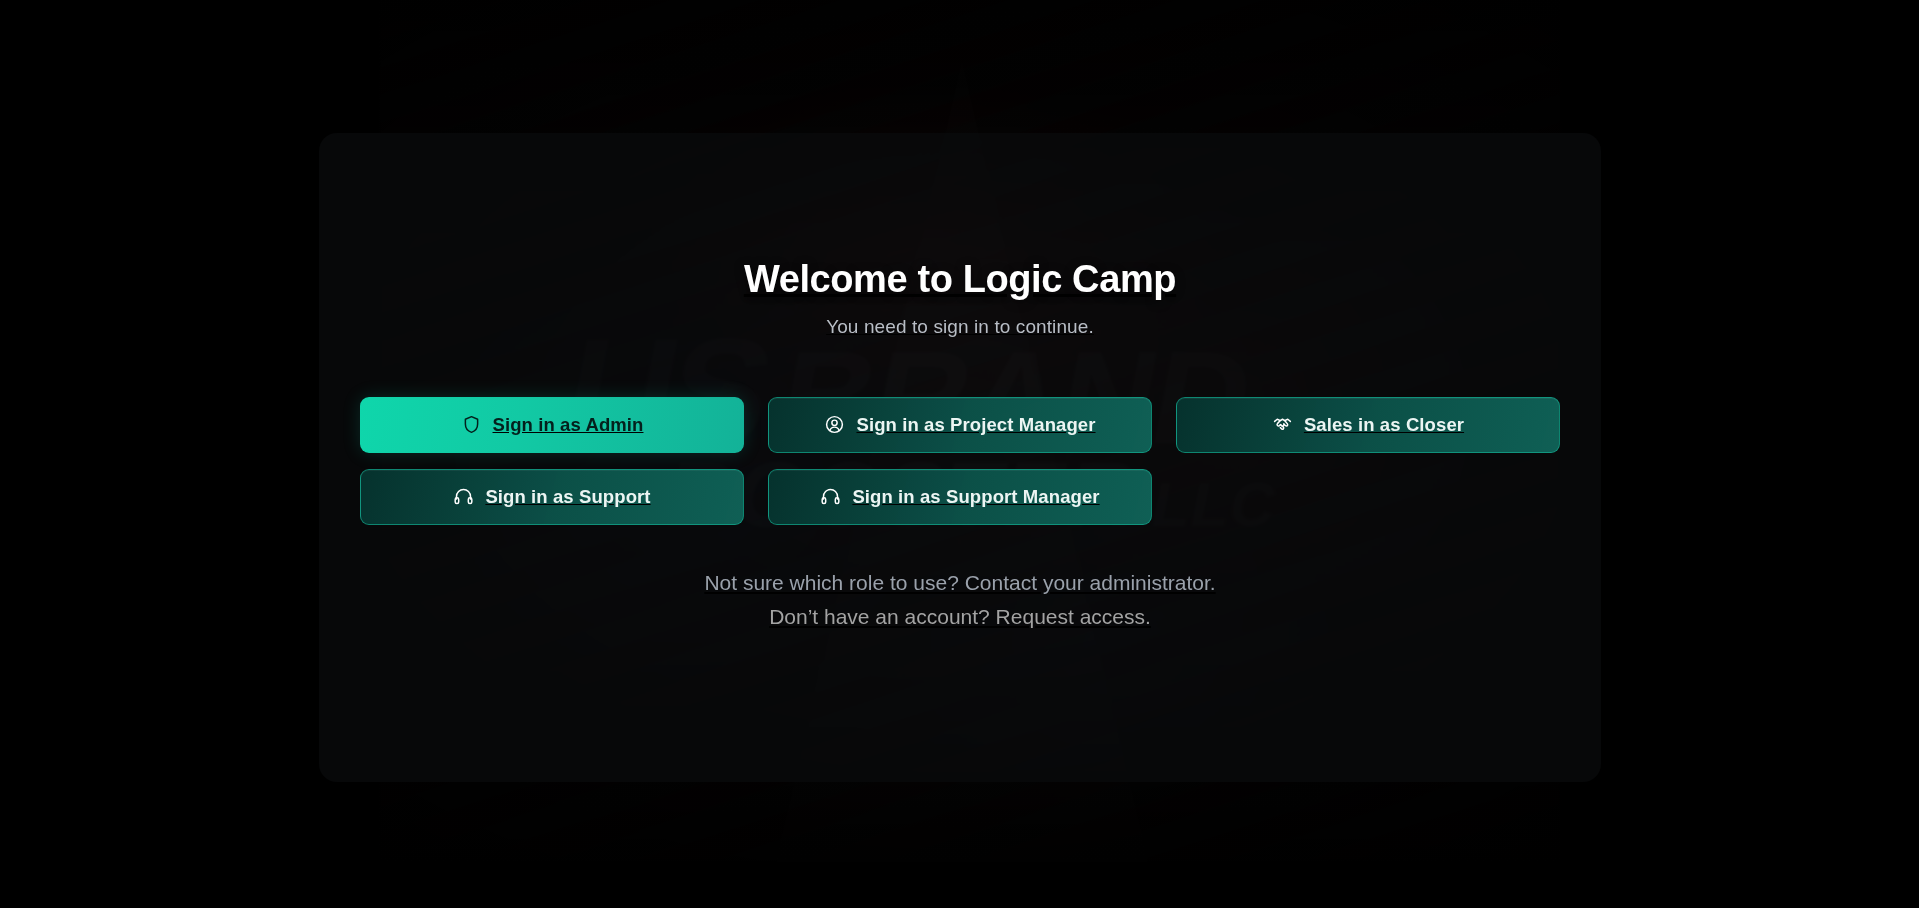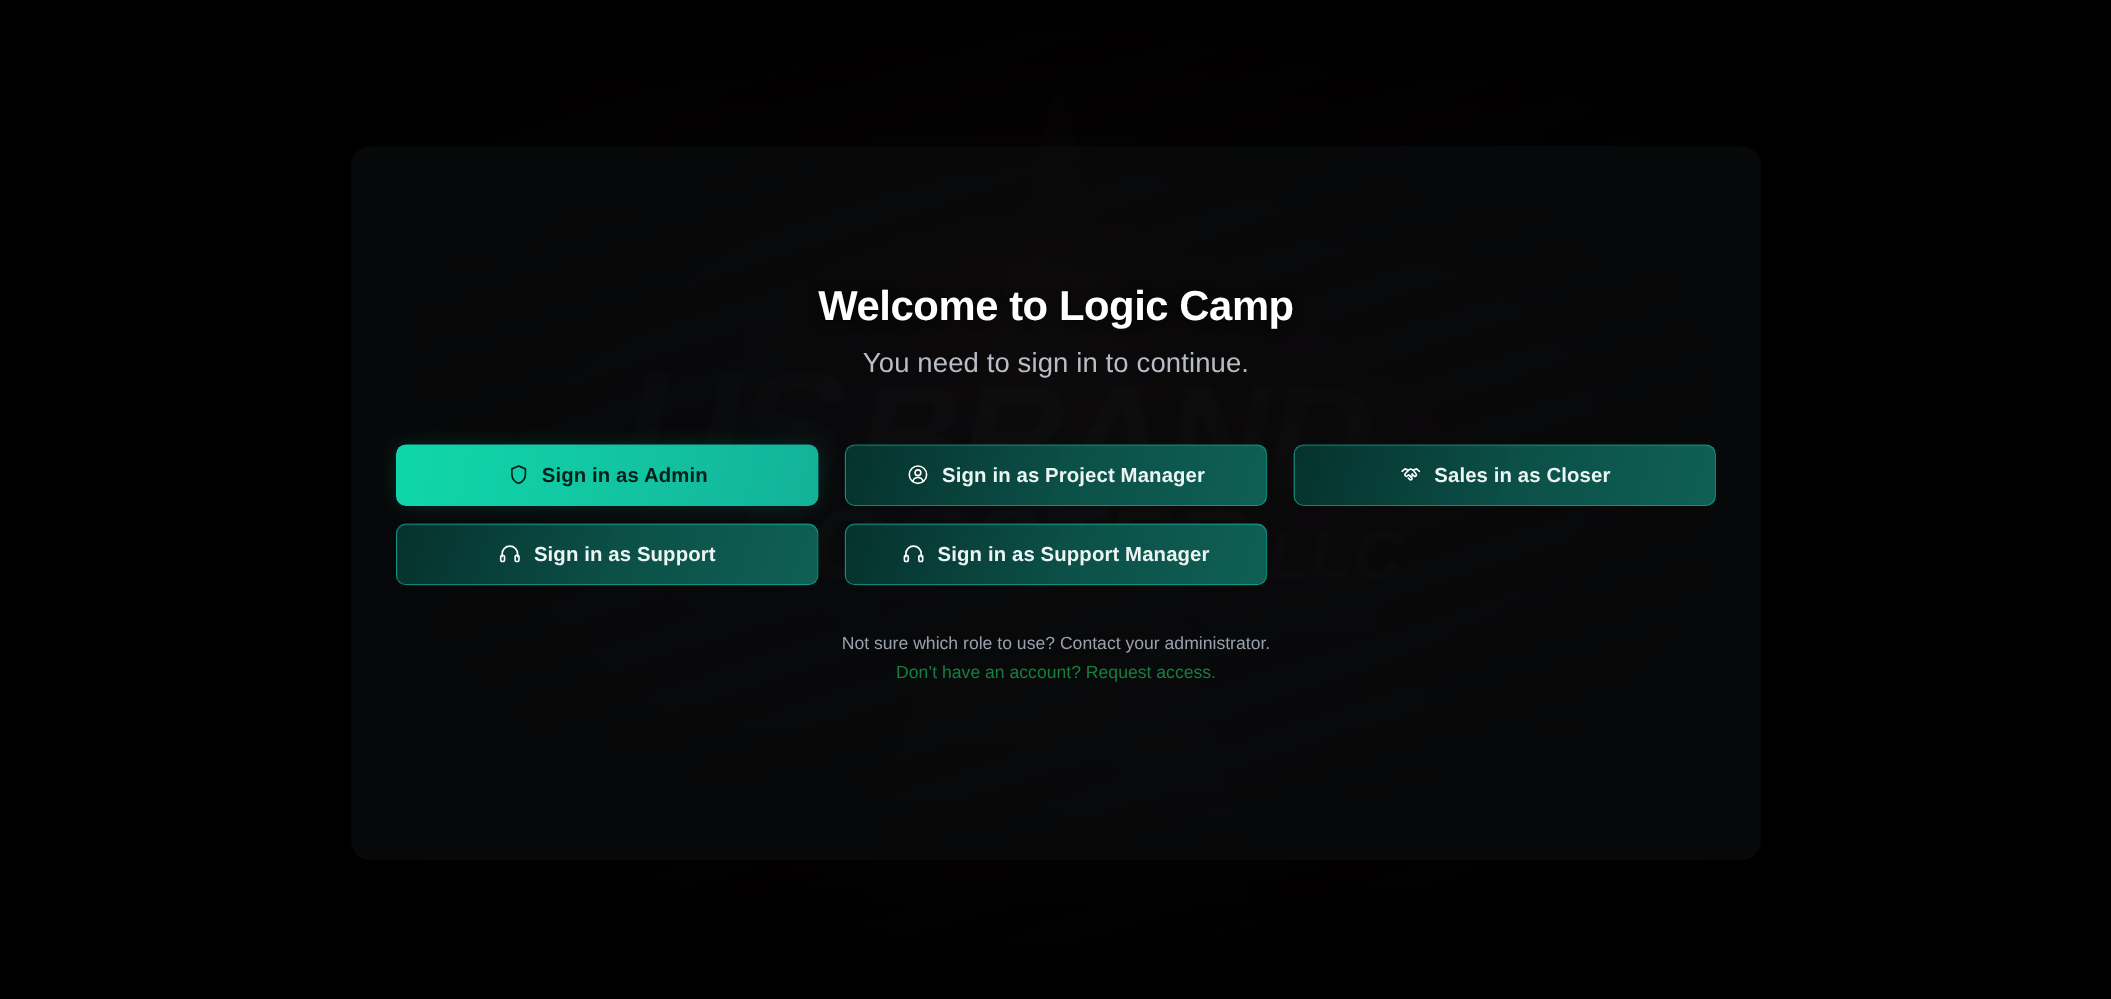--- a/index.html
+++ b/index.html
@@ -84,20 +84,21 @@
   .card {
     position: absolute;
     left: 319px;
     top: 133px;
     width: 1282px;
     height: 649px;
     border-radius: 18px;
     background: rgba(10,11,12,.72);
     overflow: hidden;
     backdrop-filter: blur(1px);
+    text-decoration: underline;
   }
   .card-inner {
     position: relative;
     width: 100%;
     height: 100%;
     padding-top: 125px;
   }
 
   .title {
     text-align: center;
@@ -106,21 +107,21 @@
     font-weight: 700;
     letter-spacing: -0.4px;
     line-height: 1.15;
     text-shadow: 0 2px 10px rgba(0,0,0,.6);
   }
 
   .subtitle {
     margin-top: 14px;
     text-align: center;
     color: #b9bec6;
-    font-size: 25px;
+    font-size: 19px;
     font-weight: 400;
     letter-spacing: .1px;
   }
 
   
   .role-grid {
     margin: 59px auto 0;
     width: 1200px;
     display: grid;
     grid-template-columns: repeat(3, 384px);
@@ -169,25 +170,25 @@
   .role-btn.primary .ic svg { stroke: #04201c; }
   .role-btn .ic svg { stroke: #ffffff; fill: none; stroke-width: 1.7; stroke-linecap: round; stroke-linejoin: round; }
 
   
   .footer {
     margin-top: 41px;
     text-align: center;
   }
   .footer-line {
     color: #9aa1ab;
-    font-size: 16px;
+    font-size: 21px;
     font-weight: 400;
     line-height: 1.65;
   }
-  .footer-line.second { color: #15803d; text-align: center; }
+  .footer-line.second { color: #a3a3a3; text-align: center; }
 </style>
 </head>
 <body>
 
 <div class="page-bg">
   <div class="bg-photo"></div>
   <div class="bg-triangle"></div>
 
   <div class="bg-wordmark">
     <div class="wm-row">

